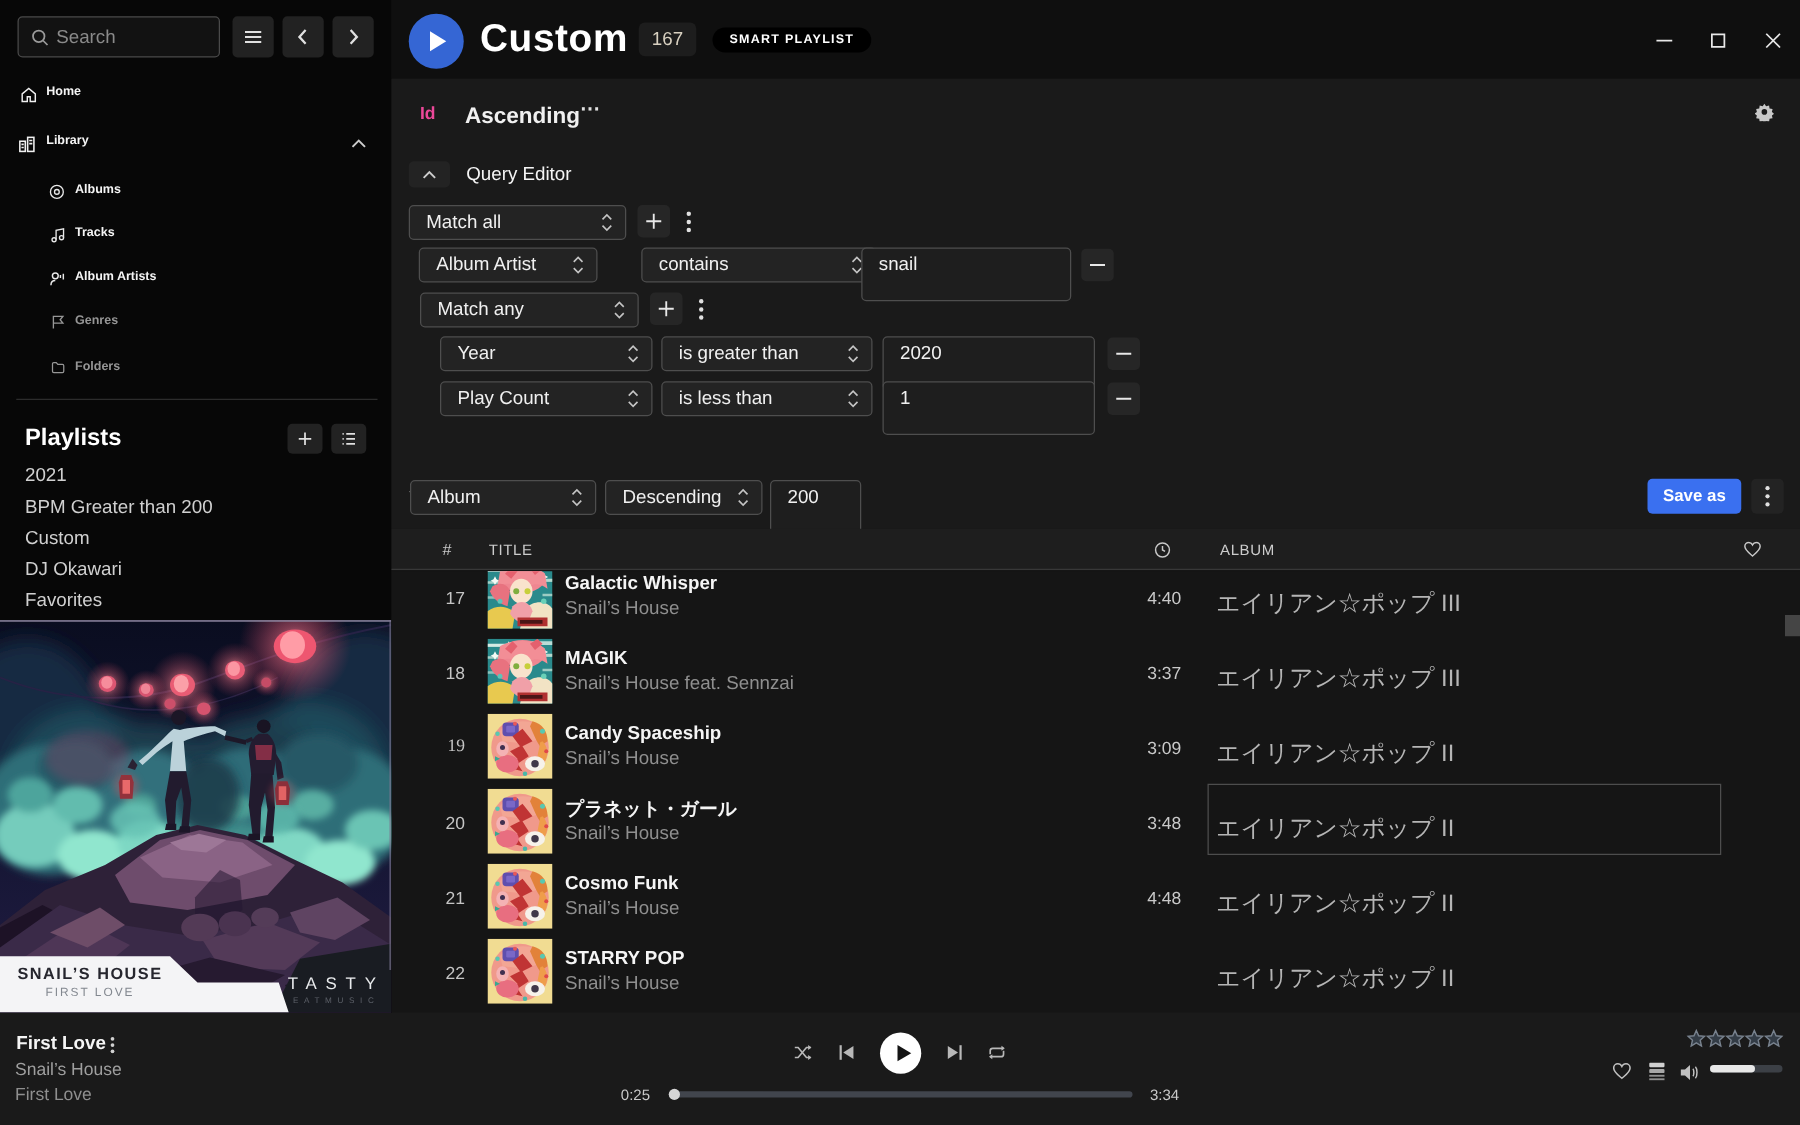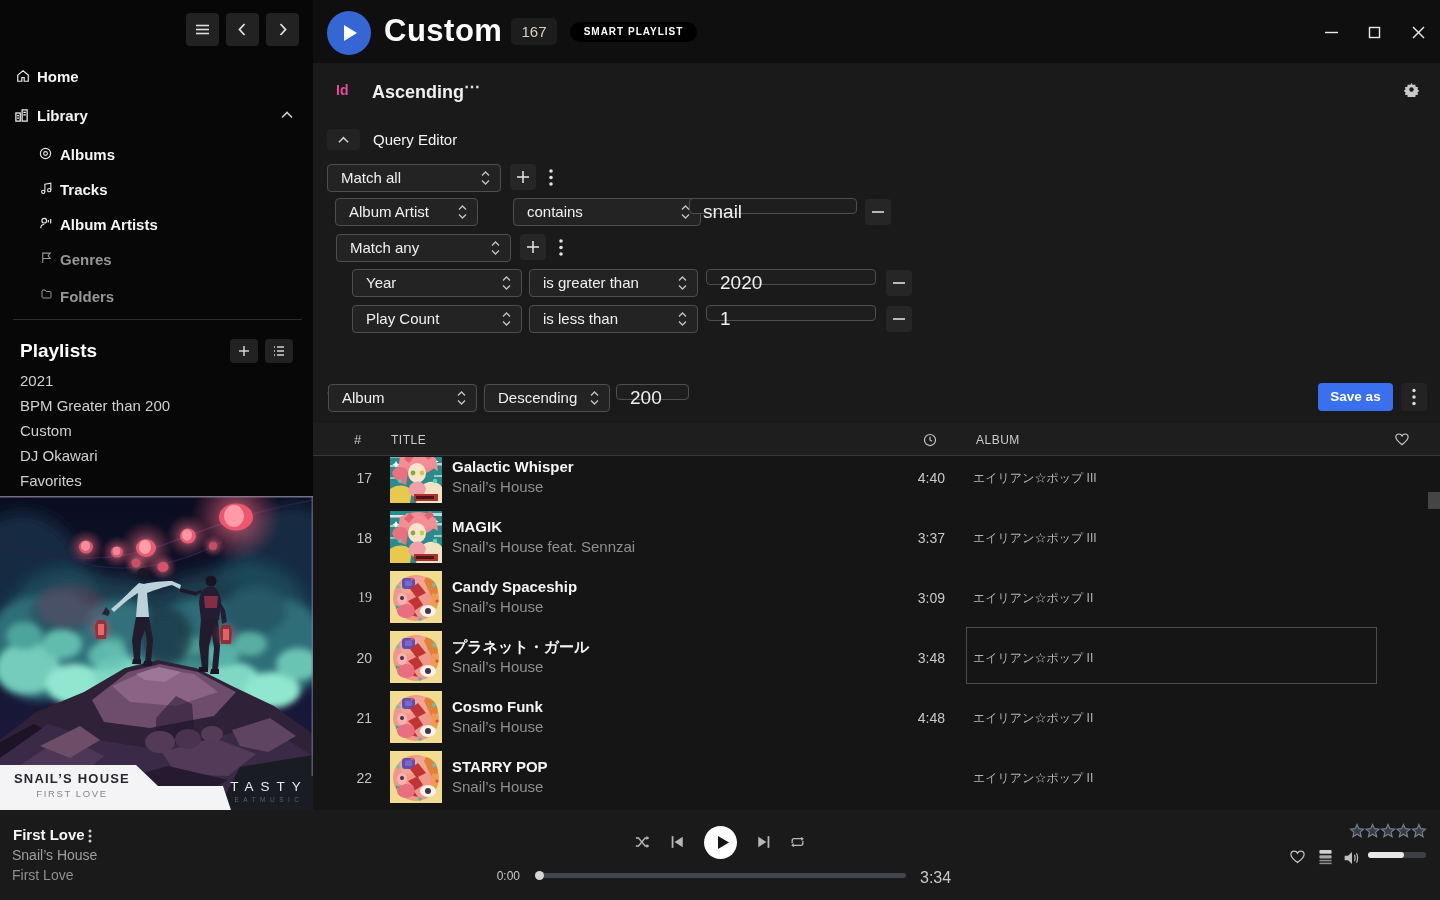--- a/index.html
+++ b/index.html
@@ -6,46 +6,46 @@
   html,body { width:1440px; height:900px; overflow:hidden; background:#151515;
     font-family:"Liberation Sans", sans-serif; }
   .abs { position:absolute; }
   #app { position:relative; width:1440px; height:900px; }
 
   
   #sidebar { left:0; top:0; width:313px; height:810px; background:#070707; }
   .sbox { position:absolute; background:#222222; border-radius:4px; }
   #search { position:absolute; left:14px; top:13px; width:162px; height:33px; background:#121212;
     border:1px solid #4a4a4a; border-radius:4px; }
-  .navtxt { position:absolute; font-weight:700; font-size:15px; color:#f5f5f5; }
+  .navtxt { position:absolute; font-weight:700; font-size:10px; color:#f5f5f5; }
   .dim { color:#969696; }
   .plitem { position:absolute; left:20px; font-size:15px; color:#d0d0d0; }
 
   
   #mainhead { left:313px; top:0; width:1127px; height:63px; background:#0f0f0f; }
   #maincontent { left:313px; top:63px; width:1127px; height:360px; background:#1a1a1a; }
   #tablehead { left:313px; top:423px; width:1127px; height:33px; background:#1e1e1e;
     border-bottom:1px solid #383838; }
   #tracklist { left:313px; top:457px; width:1127px; height:353px; background:#151515; overflow:hidden; }
   #player { left:0; top:810px; width:1440px; height:90px; background:#1a1a1a; }
 
   .sel { position:absolute; height:28px; background:#232323; border:1px solid #4e4e4e;
     border-radius:4px; color:#f0f0f0; font-size:15px; line-height:26px; padding-left:13px; }
   .sel .ud { position:absolute; right:10px; top:0; height:26px; color:#cccccc; }
-  .inp { position:absolute; height:16px; background:#1e1e1e; border:1px solid #4e4e4e;
-    border-radius:4px; color:#f0f0f0; font-size:19px; line-height:26px; padding-left:13px; }
+  .inp { position:absolute; height:43px; background:#1e1e1e; border:1px solid #4e4e4e;
+    border-radius:4px; color:#f0f0f0; font-size:15px; line-height:26px; padding-left:13px; }
   .qbtn { position:absolute; width:26px; height:26px; background:#262626; border-radius:4px;
     color:#e8e8e8; text-align:center; }
   .lbl { position:absolute; font-size:13px; color:#dadada;margin-top:20px; }
 
   .rownum { position:absolute; width:30px; text-align:right; font-size:14px; color:#c4c4c4; }
   .ttl { position:absolute; left:139px; font-size:15px; font-weight:700; color:#f5f5f5; }
   .art { position:absolute; left:139px; font-size:15px; color:#8f8f8f; }
   .dur { position:absolute; width:40px; text-align:right; font-size:14px; color:#c9c9c9; left:592px; }
-  .alb { position:absolute; left:660px; font-size:12px; color:#b5b5b5; }
+  .alb { position:absolute; left:660px; font-size:19px; color:#b5b5b5; }
   .thumb { position:absolute; left:77px; width:52px; height:52px; }
 </style>
 </head>
 <body>
 <div id="app">
   <div id="mainhead" class="abs">
     <div class="abs" style="left:14px;top:11px;width:44px;height:44px;border-radius:50%;background:#3566d4;">
       <svg class="abs" style="left:16px;top:13px" width="16" height="18" viewBox="0 0 16 18">
         <path d="M1 1 L14 9 L1 17 Z" fill="#ffffff"></path>
         </svg>
@@ -280,24 +280,24 @@
       <rect x="19" y="2" width="3" height="20"></rect>
         <path d="M3 3 L17 12 L3 21 Z"></path>
       </svg>
     <svg class="abs" style="left:789px;top:24px" width="17" height="16" viewBox="0 0 24 24" fill="none" stroke="#b8b8b8" stroke-width="2">
       <path d="M4 14 V10 C4 8 5.5 7 7 7 H20"></path>
         <path d="M20 10 V14 C20 16 18.5 17 17 17 H4"></path>
       <path d="M17.5 4 L21.5 7 L17.5 10" fill="#b8b8b8" stroke="none"></path>
         <path d="M6.5 14 L2.5 17 L6.5 20" fill="#b8b8b8" stroke="none"></path>
       </svg>
 
-    <span class="abs" style="left:480px;top:59px;width:40px;text-align:right;font-size:12px;color:#c9c9c9;">0:00</span>
+    <span class="abs" style="left:480px;top:59px;width:40px;text-align:right;font-size:12px;color:#c9c9c9;">0:25</span>
     <div class="abs" style="left:535px;top:63px;width:371px;height:5px;border-radius:3px;background:#41454d;"></div>
     <div class="abs" style="left:535px;top:61px;width:9px;height:9px;border-radius:50%;background:#d6d6d6;"></div>
-    <span class="abs" style="left:920px;top:59px;font-size:16px;color:#c9c9c9;">3:34</span>
+    <span class="abs" style="left:920px;top:59px;font-size:12px;color:#c9c9c9;">3:34</span>
 
     <svg class="abs" style="left:1349px;top:13px" width="78" height="15" viewBox="0 0 82 16">
       <g fill="#333c46" stroke="#78828e" stroke-width="1.2">
         <path d="M8 1.5 L10 6 L15 6.5 L11.3 9.8 L12.4 14.7 L8 12 L3.6 14.7 L4.7 9.8 L1 6.5 L6 6 Z"></path>
         <path d="M24.5 1.5 L26.5 6 L31.5 6.5 L27.8 9.8 L28.9 14.7 L24.5 12 L20.1 14.7 L21.2 9.8 L17.5 6.5 L22.5 6 Z"></path>
         <path d="M41 1.5 L43 6 L48 6.5 L44.3 9.8 L45.4 14.7 L41 12 L36.6 14.7 L37.7 9.8 L34 6.5 L39 6 Z"></path>
         <path d="M57.5 1.5 L59.5 6 L64.5 6.5 L60.8 9.8 L61.9 14.7 L57.5 12 L53.1 14.7 L54.2 9.8 L50.5 6.5 L55.5 6 Z"></path>
         <path d="M74 1.5 L76 6 L81 6.5 L77.3 9.8 L78.4 14.7 L74 12 L69.6 14.7 L70.7 9.8 L67 6.5 L72 6 Z"></path>
       </g>
       </svg>
@@ -312,20 +312,27 @@
       </svg>
     <svg class="abs" style="left:1344px;top:41px" width="16" height="14" viewBox="0 0 24 21">
       <path d="M1 7 H6 L12 1.5 V19.5 L6 14 H1 Z" fill="#c0c0c0"></path>
       <path d="M15.5 6 C17 7.5 17 13.5 15.5 15" stroke="#c0c0c0" stroke-width="1.8" fill="none"></path>
       <path d="M18.5 3.5 C21 6 21 15 18.5 17.5" stroke="#c0c0c0" stroke-width="1.8" fill="none"></path>
       </svg>
     <div class="abs" style="left:1368px;top:42px;width:58px;height:5.5px;border-radius:3px;background:#3c4046;"></div>
     <div class="abs" style="left:1368px;top:42px;width:36px;height:5.5px;border-radius:3px;background:#e8e8e8;"></div>
   </div>
   <div id="sidebar" class="abs">
+    <div id="search">
+      <svg class="abs" style="left:9px;top:8px" width="16" height="16" viewBox="0 0 16 16" fill="none" stroke="#9a9a9a" stroke-width="1.4">
+        <circle cx="7" cy="7" r="4.6"></circle>
+          <line x1="10.4" y1="10.4" x2="14" y2="14"></line>
+      </svg>
+      <span class="abs" style="left:30px;top:7px;font-size:15px;color:#8a8a8a;">Search</span>
+    </div>
     <div class="sbox" style="left:186px;top:13px;width:33px;height:33px;">
       <svg class="abs" style="left:8px;top:8px" width="17" height="17" viewBox="0 0 17 17" stroke="#e0e0e0" stroke-width="1.6">
           <line x1="2" y1="4.5" x2="15" y2="4.5"></line>
         <line x1="2" y1="8.5" x2="15" y2="8.5"></line>
           <line x1="2" y1="12.5" x2="15" y2="12.5"></line>
         </svg>
     </div>
     <div class="sbox" style="left:226px;top:13px;width:33px;height:33px;">
       <svg class="abs" style="left:8px;top:8px" width="17" height="17" viewBox="0 0 17 17" fill="none" stroke="#e0e0e0" stroke-width="1.8">
           <polyline points="10.5,3 5.5,8.5 10.5,14"></polyline>

